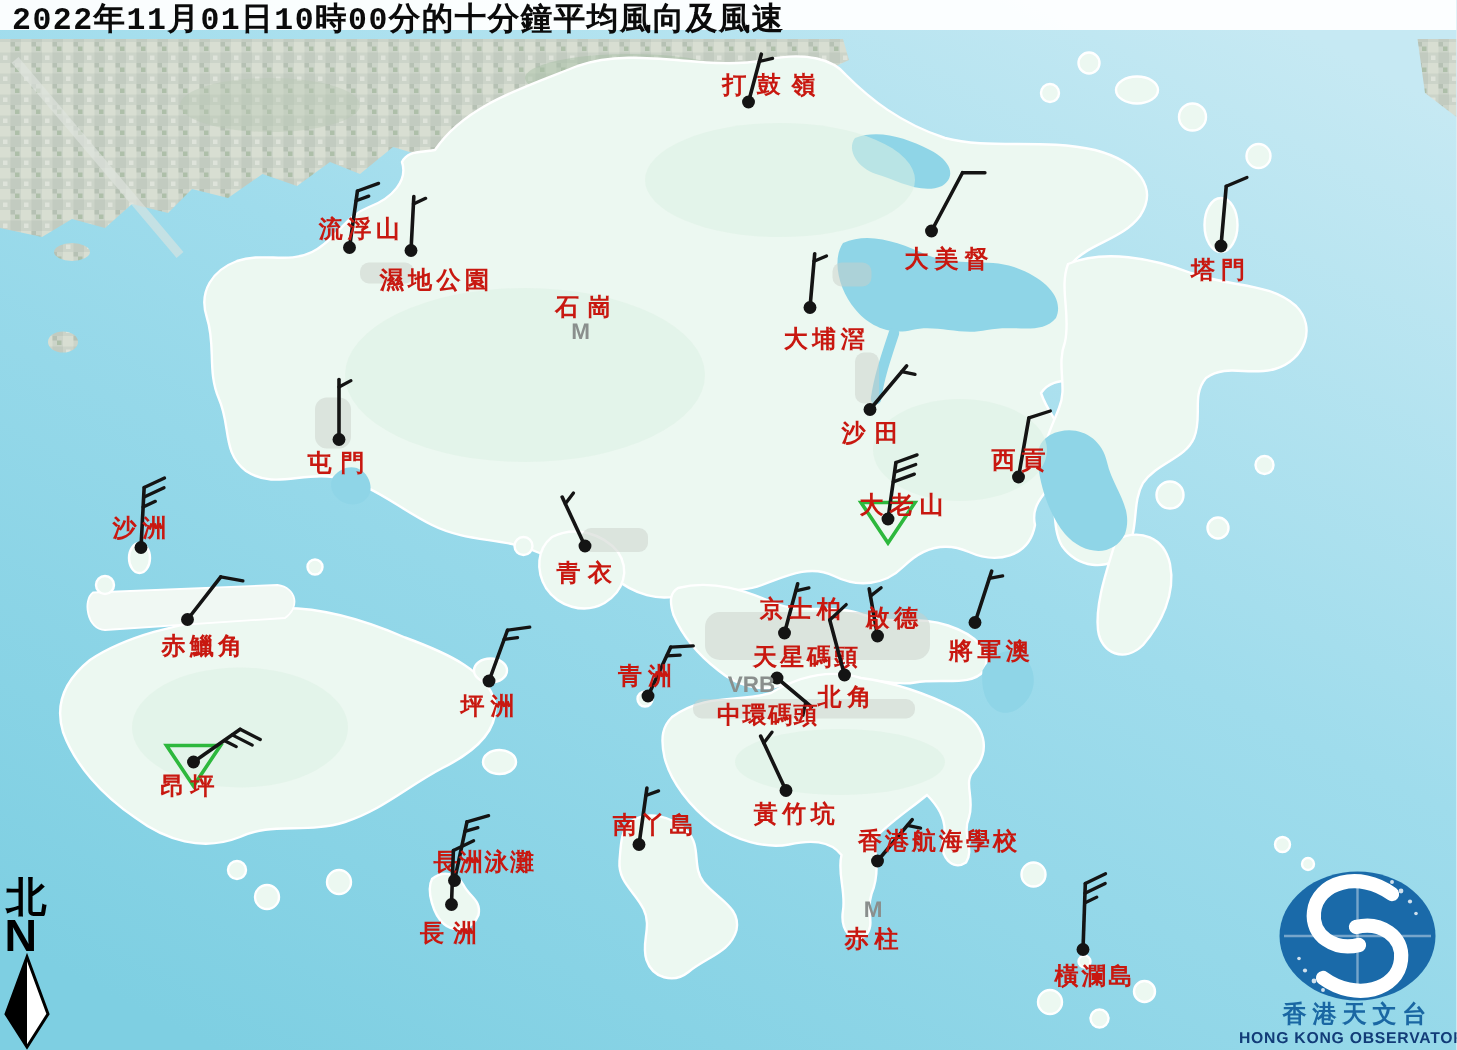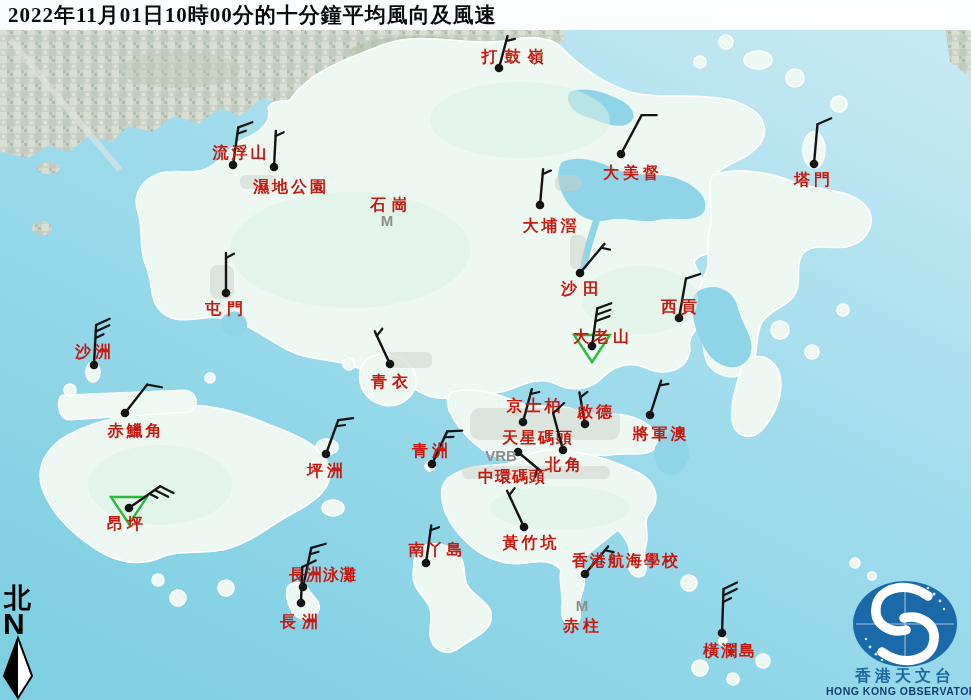--- a/index.html
+++ b/index.html
@@ -1,20 +1,20 @@
 <!DOCTYPE html>
 <html><head>
 <meta charset="utf-8">
 <style>
   html,body{margin:0;padding:0;background:#dfeef4;}
   .stage{position:relative;width:971px;height:700px;overflow:hidden;
          font-family:"Liberation Sans",sans-serif;}
   .stage svg{position:absolute;left:0;top:0;}
-  #titlebar{position:absolute;left:0;top:0;width:971px;height:30px;
-    background:rgba(255,255,255,.94);color:#0b0b0b;font-family:Liberation Serif, serif;
+  #titlebar{position:absolute;left:0;top:0;width:971px;height:20px;
+    background:rgba(255,255,255,.94);color:#0b0b0b;font-family:Liberation Mono, monospace;
     font-size:21px;font-weight:700;line-height:30px;padding-left:8px;box-sizing:border-box;
     letter-spacing:1px;z-index:30;}
   .land{fill:#ecf8f1;stroke:#ffffff;stroke-width:1.6;}
   .land-soft{fill:#f0f8f3;stroke:#ffffff;stroke-width:1.2;}
   .water-overlay{fill:#8fd5e7;stroke:none;}
   .urban-patch{fill:#c9cfc9;opacity:.5;}
   .hill{fill:#ddf0e3;opacity:.55;stroke:none;}
   text.station-label{font-family:"Liberation Serif",serif;font-weight:700;
     font-size:16px;fill:#c81810;}
   text.marker-m{font-family:"Liberation Sans",sans-serif;font-weight:700;

